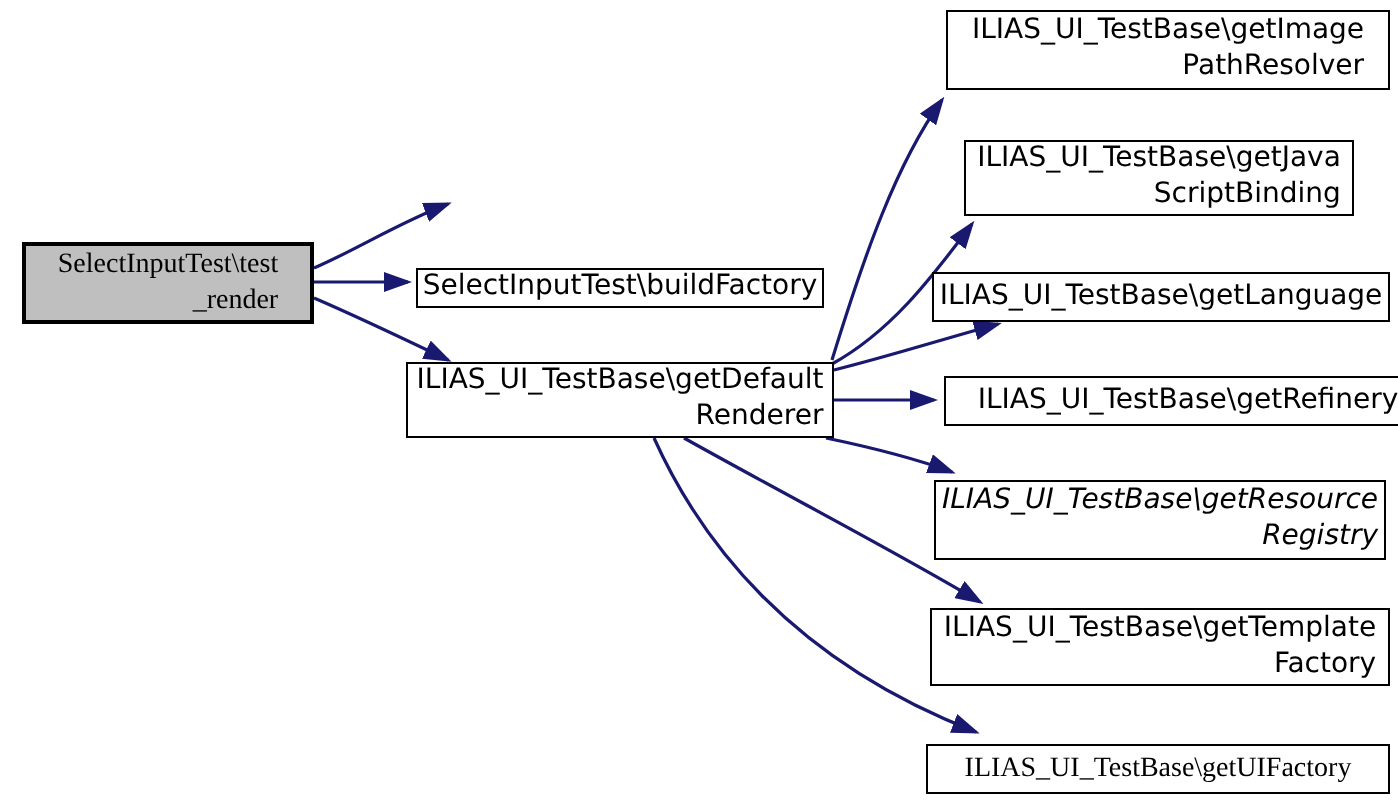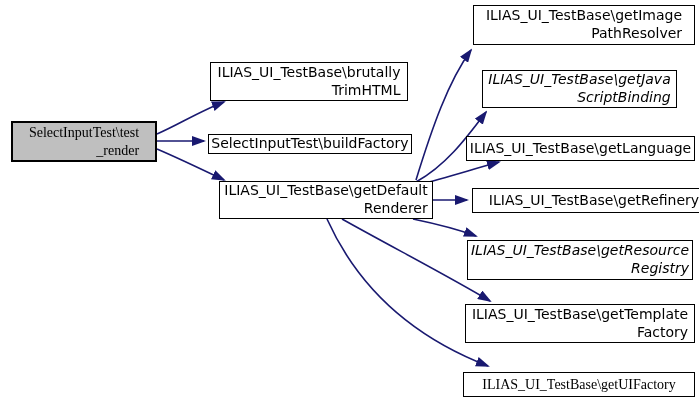--- a/index.html
+++ b/index.html
@@ -57,32 +57,30 @@
     <path class="edge" d="M417,185 C445,178 470,170 499,162" marker-end="url(#arrow)"></path>
     <path class="edge" d="M417,200 L467,200" marker-end="url(#arrow)"></path>
     <path class="edge" d="M413,219 C437,224 457,229 476,236" marker-end="url(#arrow)"></path>
     <path class="edge" d="M342,219 C392,247 450,277 490,301" marker-end="url(#arrow)"></path>
     <path class="edge" d="M327,219 C350,270 395,330 488,366" marker-end="url(#arrow)"></path>
   </svg>
 
   <div class="node highlight" style="left:11px;top:121px;width:146px;height:41px;">SelectInputTest\test
 _render</div>
 
-  <div class="node" style="left:210px;top:62px;width:198px;height:39px;">ILIAS_UI_TestBase\brutally
-TrimHTML</div>
 
   <div class="node" style="left:208px;top:134px;width:204px;height:20px;">SelectInputTest\buildFactory</div>
 
-  <div class="node" style="left:219px;top:181px;width:214px;height:38px;">ILIAS_UI_TestBase\getDefault
+  <div class="node" style="left:203px;top:181px;width:214px;height:38px;">ILIAS_UI_TestBase\getDefault
 Renderer</div>
 
   <div class="node" style="left:473px;top:5px;width:222px;height:40px;">ILIAS_UI_TestBase\getImage
 PathResolver</div>
 
-  <div class="node" style="left:482px;top:70px;width:195px;height:38px;font-style:italic;">ILIAS_UI_TestBase\getJava
+  <div class="node" style="left:482px;top:70px;width:195px;height:38px;">ILIAS_UI_TestBase\getJava
 ScriptBinding</div>
 
   <div class="node" style="left:466px;top:136px;width:229px;height:25px;">ILIAS_UI_TestBase\getLanguage</div>
 
   <div class="node" style="left:472px;top:188px;width:244px;height:25px;">ILIAS_UI_TestBase\getRefinery</div>
 
   <div class="node" style="left:467px;top:240px;width:226px;height:40px;font-style:italic;">ILIAS_UI_TestBase\getResource
 Registry</div>
 
   <div class="node" style="left:465px;top:304px;width:230px;height:39px;">ILIAS_UI_TestBase\getTemplate

